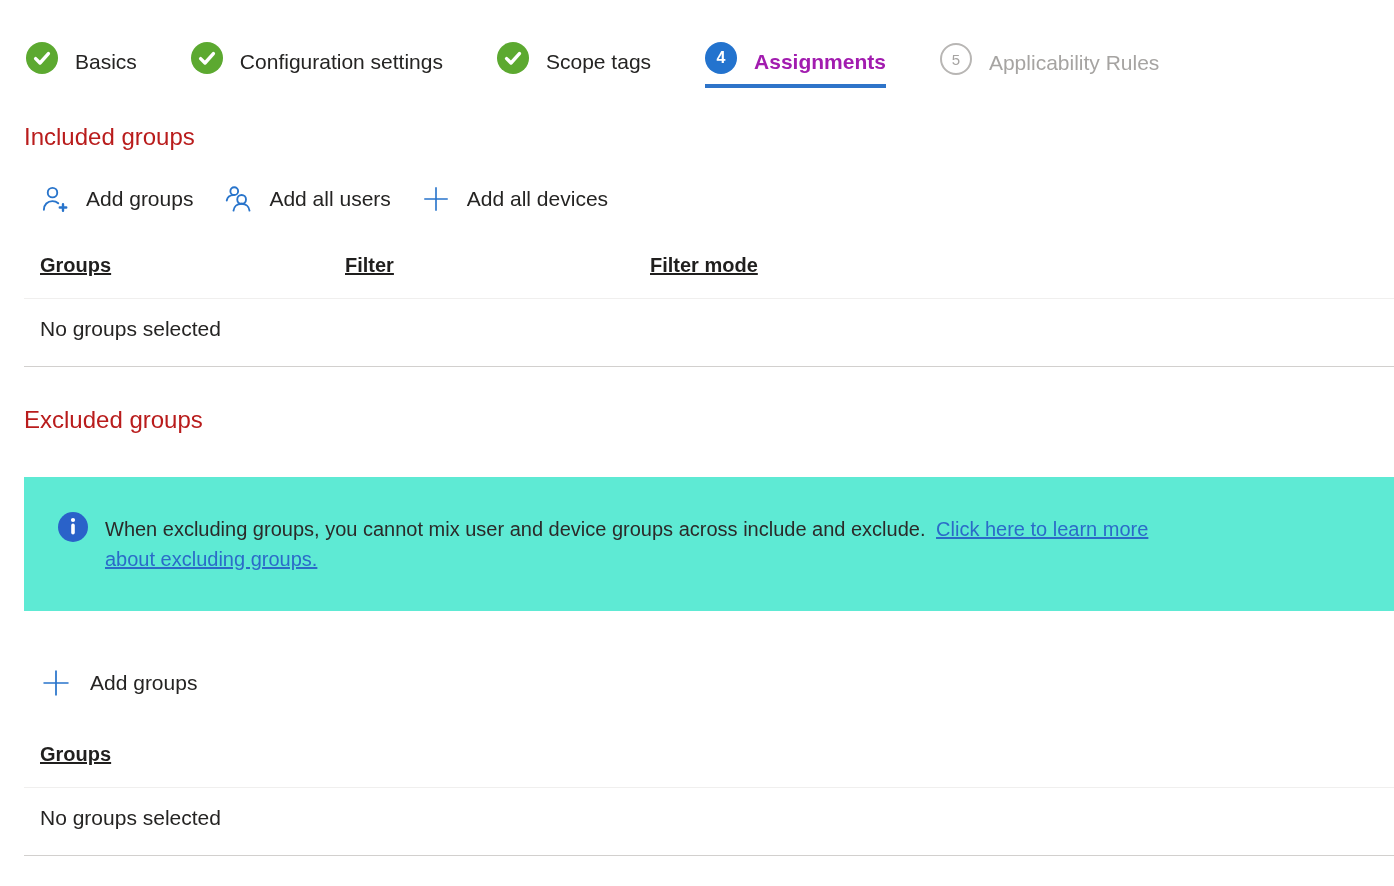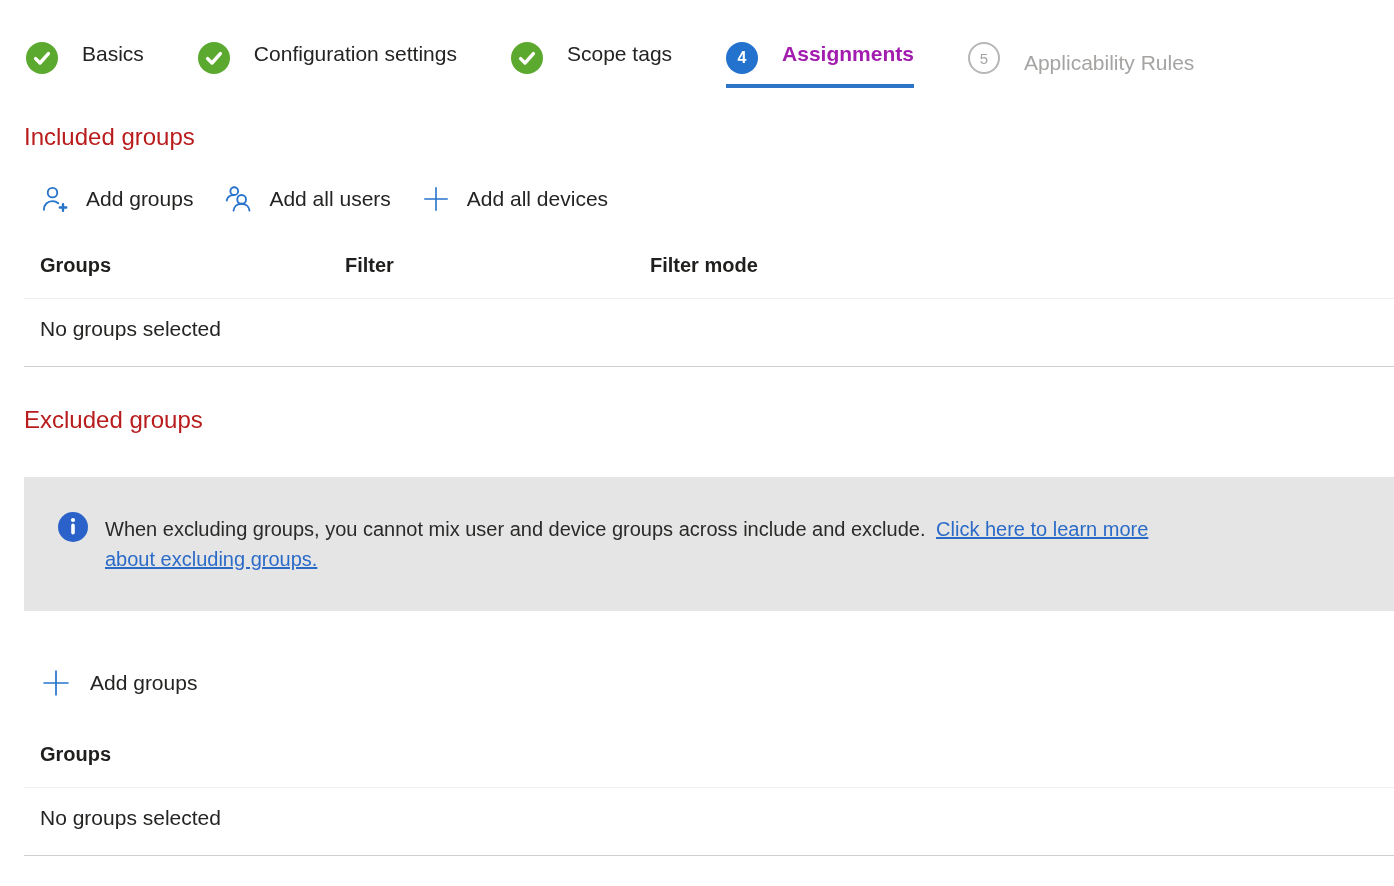--- a/index.html
+++ b/index.html
@@ -9,21 +9,21 @@
     font-family: "Liberation Sans", sans-serif;
     color: #252423;
   }
 
   
   .tabs {
     display: flex; align-items: flex-start;
     padding: 42px 0 0 26px; column-gap: 54px;
   }
   .tab {
-    display: inline-flex; align-items: flex-start; gap: 24px;
+    display: inline-flex; align-items: flex-end; gap: 17px;
     padding-bottom: 10px; border-bottom: 4px solid transparent;
     cursor: pointer; white-space: nowrap;
   }
   .tab.active { border-bottom-color: #2e74c9; }
   .tab-label { font-size: 21px; color: #252423; }
   .tab.active .tab-label { font-weight: bold; color: #a21caf; }
   .tab.upcoming .tab-label { color: #a6a4a2; margin-top: 9px; }
   .circle {
     width: 32px; height: 32px; border-radius: 50%;
     display: inline-flex; align-items: center; justify-content: center;
@@ -49,34 +49,34 @@
     background: none; border: none; cursor: pointer;
     font-family: inherit; font-size: 21px; color: #252423; padding: 0; justify-content: center;
   }
   .cmd svg { display: block; }
 
   
   .grid-table { margin-left: 24px; }
   .grid-head {
     display: grid; grid-template-columns: 305px 305px 1fr;
     padding: 40px 0 21px 16px;
-    font-size: 20px; font-weight: bold; color: #201f1e;
+    font-size: 20px; font-weight: bold; color: #201f1e; text-decoration: underline;
   }
   .grid-head.single { grid-template-columns: 1fr; }
   .grid-row {
     border-top: 1px solid #f0efee;
     border-bottom: 1px solid #d2d0ce;
     padding: 18px 0 25px 16px;
     font-size: 21px; color: #252423;
   }
 
   
   .banner {
     margin: 42px 0 0 24px; width: calc(100% - 24px);
-    background: #e5e5e5;
+    background: #5eead4;
     display: flex; align-items: flex-start;
     padding: 37px 24px 37px 34px;
   }
   .banner-icon { flex: 0 0 auto; margin-right: 17px; margin-top: -2px; }
   .banner-text { font-size: 20px; line-height: 30px; color: #2b2a29; max-width: 1250px; }
   .banner-link { color: #2b6bc8; text-decoration: underline; cursor: pointer; margin-left: 5px; }
 
   
   .add-groups-row { margin: 56px 0 0 40px; }
   .add-groups-row .cmd { gap: 18px; }

